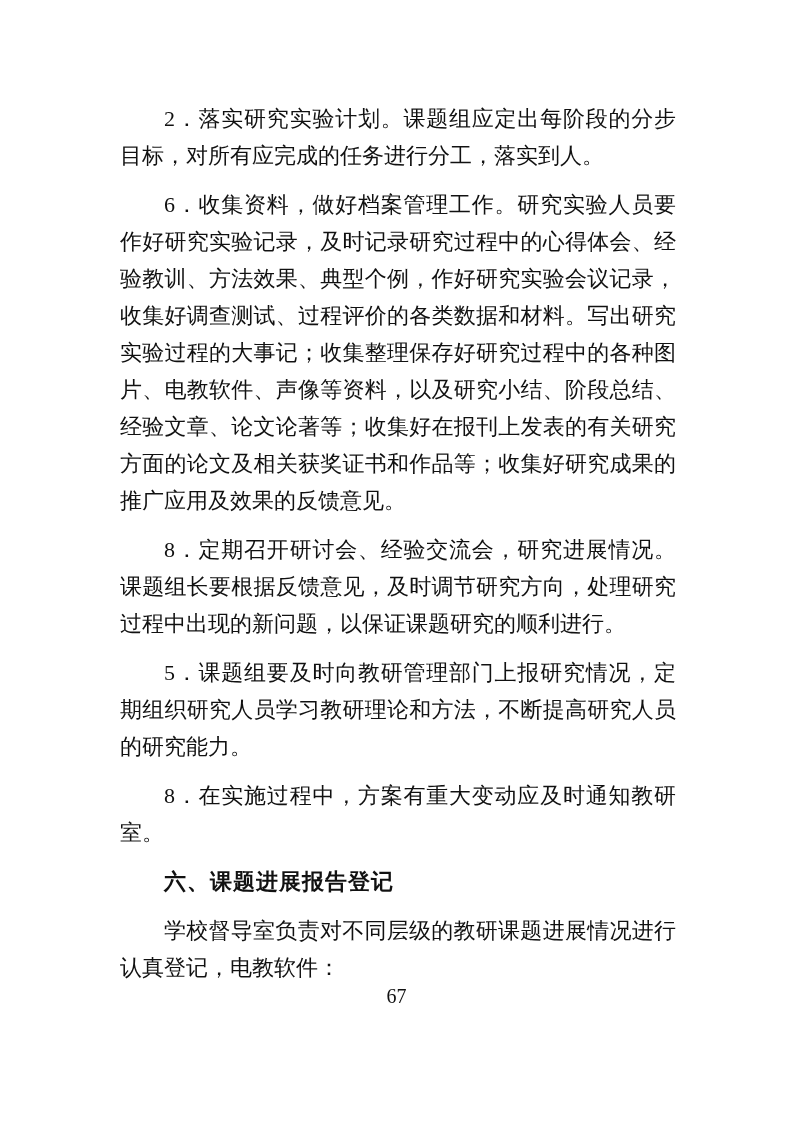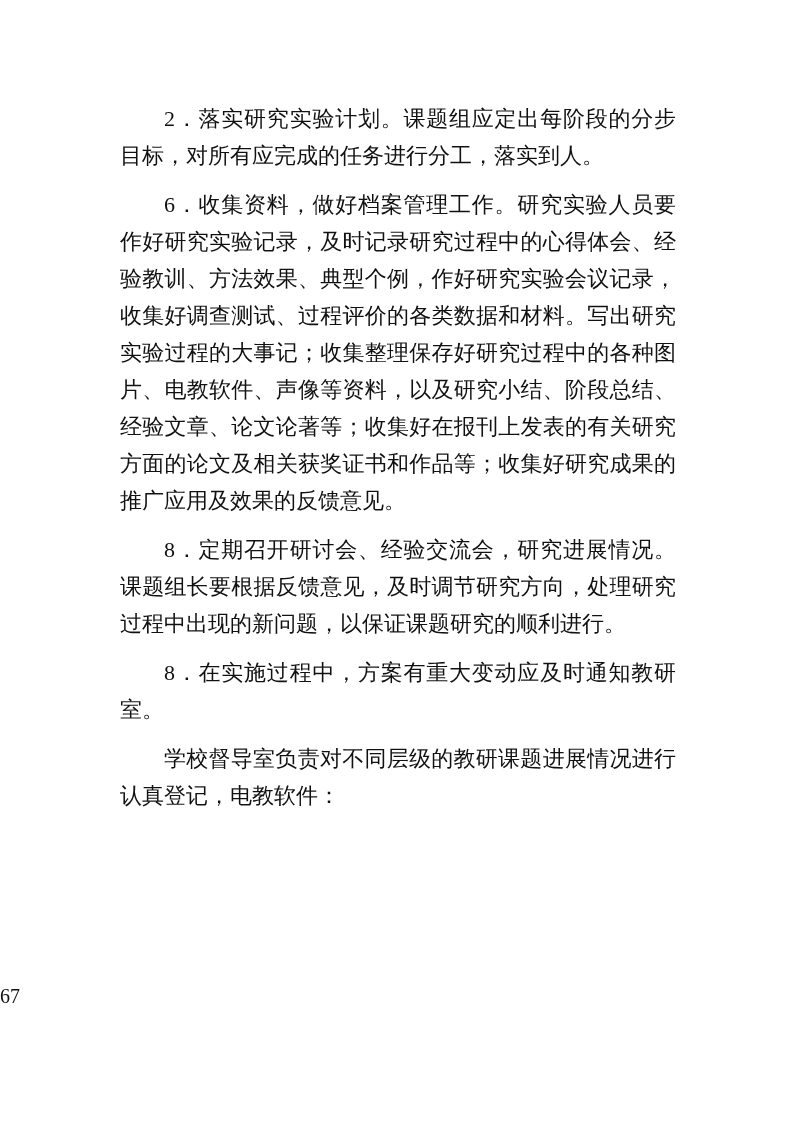--- a/index.html
+++ b/index.html
@@ -37,31 +37,33 @@
     font-size: 22px;
     line-height: 37px;
     font-weight: 700;
     letter-spacing: 1px;
   }
   .page-number {
     position: absolute;
     top: 982px;
     left: 0;
     right: 0;
-    text-align: left;
+    text-align: center;
     font-size: 20px;
     line-height: 28px;
     color: #111111;
   }
 </style>
 </head>
 <body>
 
 <div class="page">
   <div class="content">
     <p class="para">2．落实研究实验计划。课题组应定出每阶段的分步目标，对所有应完成的任务进行分工，落实到人。</p>
     <p class="para">6．收集资料，做好档案管理工作。研究实验人员要作好研究实验记录，及时记录研究过程中的心得体会、经验教训、方法效果、典型个例，作好研究实验会议记录，收集好调查测试、过程评价的各类数据和材料。写出研究实验过程的大事记；收集整理保存好研究过程中的各种图片、电教软件、声像等资料，以及研究小结、阶段总结、经验文章、论文论著等；收集好在报刊上发表的有关研究方面的论文及相关获奖证书和作品等；收集好研究成果的推广应用及效果的反馈意见。</p>
     <p class="para">8．定期召开研讨会、经验交流会，研究进展情况。课题组长要根据反馈意见，及时调节研究方向，处理研究过程中出现的新问题，以保证课题研究的顺利进行。</p>
+    <p class="para">5．课题组要及时向教研管理部门上报研究情况，定期组织研究人员学习教研理论和方法，不断提高研究人员的研究能力。</p>
     <p class="para">8．在实施过程中，方案有重大变动应及时通知教研室。</p>
+    <h2 class="heading">六、课题进展报告登记</h2>
     <p class="para">学校督导室负责对不同层级的教研课题进展情况进行认真登记，电教软件：</p>
   </div>
   <div class="page-number">67</div>
 </div>
 
 </body></html>

